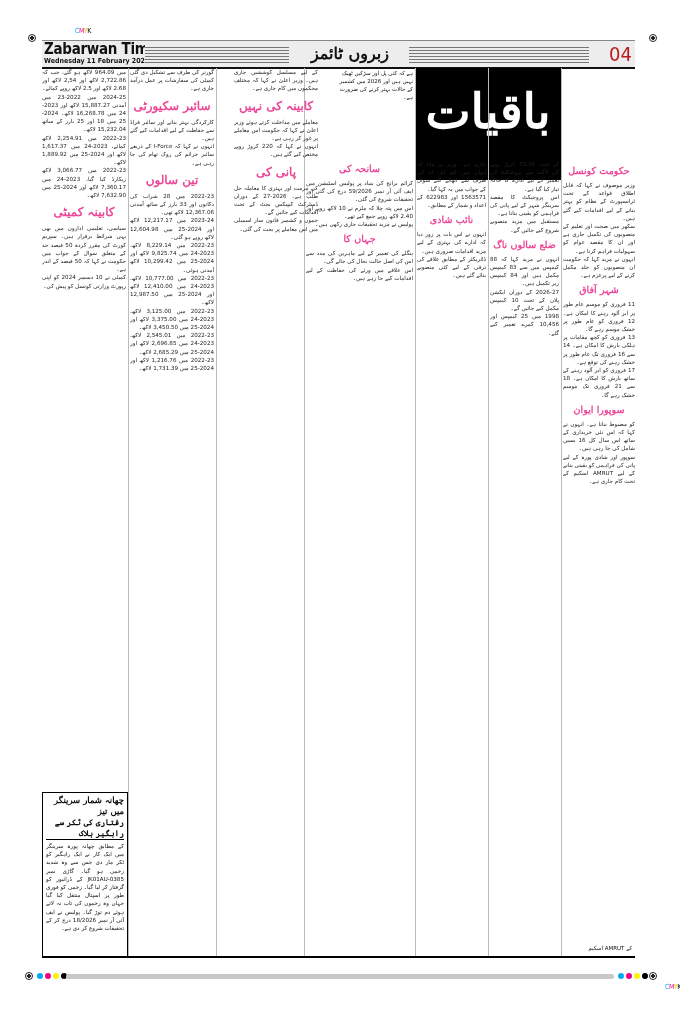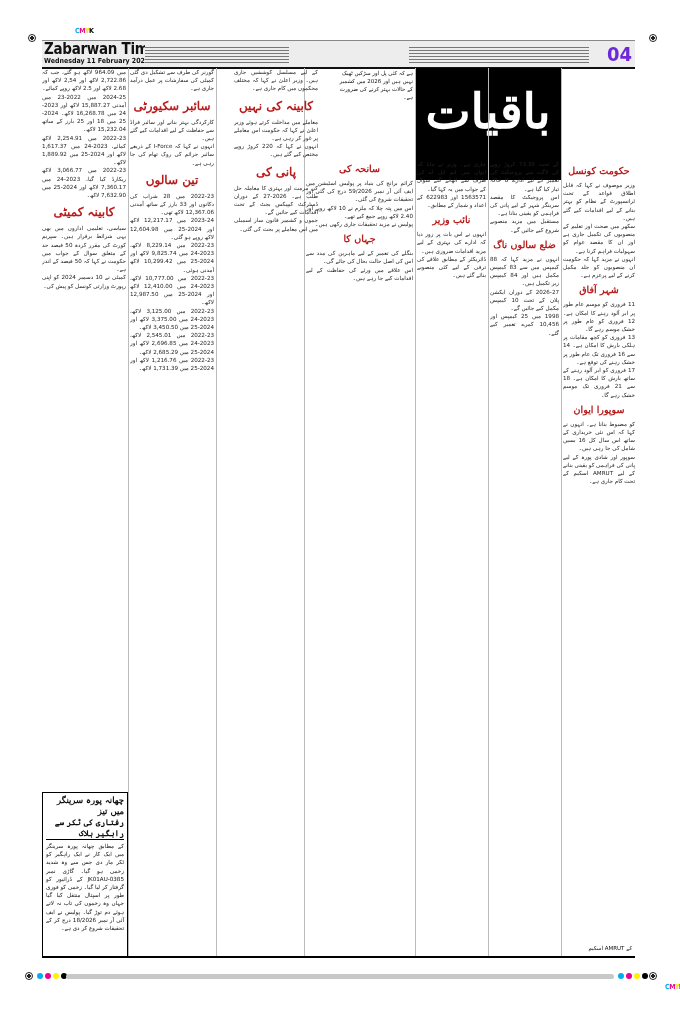--- a/index.html
+++ b/index.html
@@ -1,41 +1,41 @@
 <!DOCTYPE html>
 <html><head>
 <meta charset="utf-8">
 <style>
   html,body{margin:0;padding:0;background:#ffffff;}
   body{width:680px;height:1016px;position:relative;overflow:hidden;font-family:"DejaVu Sans",sans-serif;color:#111;}
   .reg{position:absolute;width:8px;height:8px;border-radius:50%;border:1px solid #222;box-sizing:border-box;background:radial-gradient(circle,#222 0 2px,#fff 2px);}
-  .cmyk-label{position:absolute;font-family:"DejaVu Sans Condensed","DejaVu Sans",sans-serif;font-size:7px;font-weight:bold;letter-spacing:-0.5px;padding-left:37px;}
+  .cmyk-label{position:absolute;font-family:"DejaVu Sans Condensed","DejaVu Sans",sans-serif;font-size:7px;font-weight:normal;letter-spacing:-0.5px;padding-left:37px;}
   .cmyk-label .c{color:#00aeef}.cmyk-label .m{color:#ec008c}.cmyk-label .y{color:#fff200;text-shadow:0 0 1px #999}.cmyk-label .k{color:#000}
   .dots{position:absolute;display:flex;gap:2px;}
   .dots span{width:6px;height:6px;border-radius:50%;display:block;}
   .bar-strip{position:absolute;height:5px;background:#c8c8c8;border-radius:3px;}
 
   .page{position:absolute;left:42px;top:40px;width:593px;height:918px;}
   .masthead{position:absolute;left:0;top:0;width:593px;height:26px;background:#ededed;border-top:1px solid #888;border-bottom:2px solid #111;}
   .mast-left{position:absolute;left:2px;top:1px;}
   .paper-name{font-family:"DejaVu Sans Condensed","DejaVu Sans",sans-serif;font-weight:bold;font-size:15px;line-height:15px;color:#111;letter-spacing:-0.3px;}
   .paper-date{font-family:"DejaVu Sans Condensed","DejaVu Sans",sans-serif;font-weight:bold;font-size:7px;line-height:9px;color:#111;}
   .mast-lines{position:absolute;top:4px;height:18px;background:repeating-linear-gradient(#ededed 0 2px,#777 2px 3px);}
   .mast-lines.l{left:103px;width:144px;}
   .mast-lines.r{left:367px;width:180px;}
   .urdu-mast{position:absolute;left:253px;top:0px;width:110px;text-align:center;font-family:"DejaVu Serif",serif;font-weight:bold;font-size:16px;line-height:26px;direction:rtl;color:#111;}
-  .page-num{position:absolute;right:3px;top:0px;font-family:"DejaVu Sans Condensed","DejaVu Sans",sans-serif;font-weight:bold;font-size:20px;line-height:26px;color:#6d28d9;}
+  .page-num{position:absolute;right:3px;top:0px;font-family:"DejaVu Sans Condensed","DejaVu Sans",sans-serif;font-weight:normal;font-size:20px;line-height:26px;color:#b91c1c;}
 
   .banner{position:absolute;left:373px;top:28px;width:146px;height:112px;background:#000;color:#fff;font-family:"DejaVu Serif",serif;font-weight:bold;font-size:48px;line-height:87px;text-align:center;direction:rtl;}
   .top-note{position:absolute;left:293px;top:29px;width:78px;font-size:5.5px;line-height:8px;direction:rtl;text-align:right;}
 
   .col{position:absolute;top:28px;direction:rtl;text-align:justify;font-family:"DejaVu Sans",sans-serif;font-size:5.6px;line-height:8.2px;color:#222;overflow:hidden;}
   .col p{margin:0;}
   .col-rule{position:absolute;top:28px;width:1px;background:#bbb;height:888px;}
-  .hd{font-family:"DejaVu Serif",serif;font-weight:bold;font-size:12px;line-height:18px;text-align:center;margin:4px 0 3px 0;color:#b91c1c;}
+  .hd{font-family:"DejaVu Serif",serif;font-weight:bold;font-size:12px;line-height:18px;text-align:center;margin:4px 0 3px 0;color:#ec4899;}
   .hd.small{font-size:9.5px;line-height:14px;}
   .boxed{position:absolute;left:88px;top:740px;width:197px;height:178px;border:1.5px solid #000;direction:rtl;font-size:5.6px;line-height:8.2px;box-sizing:border-box;padding:2px 3px;text-align:justify;overflow:hidden;}
   .boxed .box-title{font-family:"DejaVu Serif",serif;font-weight:bold;font-size:8.5px;line-height:11px;text-align:right;}
   .boxed .box-sub{font-family:"DejaVu Serif",serif;font-weight:bold;font-size:8px;line-height:11px;text-align:right;border-bottom:1px solid #000;margin-bottom:2px;}
   .bottom-rule{position:absolute;left:0;top:916px;width:593px;height:2px;background:#000;}
   .amrut{position:absolute;right:3px;top:905px;font-size:5.5px;direction:rtl;}
 </style>
 </head>
 <body>
 
@@ -64,20 +64,21 @@
 </div>
 
 <div class="page">
 
   <div class="masthead">
     <div class="mast-left">
       <div class="paper-name">Zabarwan Times</div>
       <div class="paper-date">Wednesday 11 February 2026</div>
     </div>
     <div class="mast-lines l"></div>
+    <div class="urdu-mast">زبروں ٹائمز</div>
     <div class="mast-lines r"></div>
     <div class="page-num">04</div>
   </div>
 
   <div class="banner">باقیات</div>
   <div class="top-note">ہے کہ کئی پل اور سڑکیں ٹھیک نہیں ہیں اور 2026 میں کشمیر کے حالات بہتر کرنے کی ضرورت ہے۔</div>
 
   <div class="col-rule" style="left:86px;"></div>
   <div class="col-rule" style="left:174px;"></div>
   <div class="col-rule" style="left:262px;"></div>
@@ -127,21 +128,21 @@
     <p>اس میں پتہ چلا کہ ملزم نے 10 لاکھ روپے اور 2.40 لاکھ روپے جمع کیے تھے۔</p>
     <p>پولیس نے مزید تحقیقات جاری رکھی ہیں۔</p>
     <div class="hd small">جہاں کا</div>
     <p>بنگلے کی تعمیر کے لیے ماہرین کی مدد سے اس کی اصل حالت بحال کی جائے گی۔</p>
     <p>اس علاقے میں ورثے کی حفاظت کے لیے اقدامات کیے جا رہے ہیں۔</p>
   </div>
 
   <div class="col" style="left:375px;width:69px;top:120px;height:796px;">
     <p>جاری ہے۔ وزیر نے بتایا کہ ایوان میں ایم ایل اے کی طرف سے اٹھائے گئے سوال کے جواب میں یہ کہا گیا۔</p>
     <p>1563571 اور 622983 کے اعداد و شمار کے مطابق۔</p>
-    <div class="hd small">نائب وزیر</div>
+    <div class="hd small">نائب شادی</div>
     <p>انہوں نے اس بات پر زور دیا کہ ادارے کی بہتری کے لیے مزید اقدامات ضروری ہیں۔</p>
     <p>ڈائریکٹر کے مطابق علاقے کی ترقی کے لیے کئی منصوبے بنائے گئے ہیں۔</p>
   </div>
 
   <div class="col" style="left:448px;width:69px;top:120px;height:796px;">
     <p>کے تحت 73.39 کروڑ روپے کی لاگت سے پروجیکٹ کی تعمیر کے لیے ادارے کا خاکہ تیار کیا گیا ہے۔</p>
     <p>اس پروجیکٹ کا مقصد سرینگر شہر کے لیے پانی کی فراہمی کو یقینی بنانا ہے۔</p>
     <p>مستقبل میں مزید منصوبے شروع کیے جائیں گے۔</p>
     <div class="hd small">ضلع سالوں ناگ</div>
     <p>انہوں نے مزید کہا کہ 88 کیمپس میں سے 83 کیمپس مکمل ہیں اور 84 کیمپس زیر تکمیل ہیں۔</p>
@@ -157,20 +158,20 @@
     <div class="hd small">شہر آفاق</div>
     <p>11 فروری کو موسم عام طور پر ابر آلود رہنے کا امکان ہے۔ 12 فروری کو عام طور پر خشک موسم رہے گا۔</p>
     <p>13 فروری کو کچھ مقامات پر ہلکی بارش کا امکان ہے۔ 14 سے 16 فروری تک عام طور پر خشک رہنے کی توقع ہے۔</p>
     <p>17 فروری کو ابر آلود رہنے کے ساتھ بارش کا امکان ہے۔ 18 سے 21 فروری تک موسم خشک رہے گا۔</p>
     <div class="hd small">سوپورا ایوان</div>
     <p>کو مضبوط بنانا ہے۔ انہوں نے کہا کہ اس نئی خریداری کے ساتھ اس سال کل 16 بسیں شامل کی جا رہی ہیں۔</p>
     <p>سوپور اور شادی پورہ کے لیے پانی کی فراہمی کو یقینی بنانے کے لیے AMRUT اسکیم کے تحت کام جاری ہے۔</p>
   </div>
 
   <div class="boxed" style="left:0;top:752px;width:86px;height:166px;">
-    <div class="box-title">چھانہ پورہ سرینگر میں تیز</div>
+    <div class="box-title">چھانہ شمار سرینگر میں تیز</div>
     <div class="box-sub">رفتاری کی ٹکر سے راہگیر ہلاک</div>
     <p style="margin:0;">کے مطابق چھانہ پورہ سرینگر میں ایک کار نے ایک راہگیر کو ٹکر مار دی جس سے وہ شدید زخمی ہو گیا۔ گاڑی نمبر JK01AU-0385 کے ڈرائیور کو گرفتار کر لیا گیا۔ زخمی کو فوری طور پر اسپتال منتقل کیا گیا جہاں وہ زخموں کی تاب نہ لاتے ہوئے دم توڑ گیا۔ پولیس نے ایف آئی آر نمبر 18/2026 درج کر کے تحقیقات شروع کر دی ہے۔</p>
   </div>
 
   <div class="amrut">کے AMRUT اسکیم</div>
   <div class="bottom-rule"></div>
 </div>
 
 </body></html>

